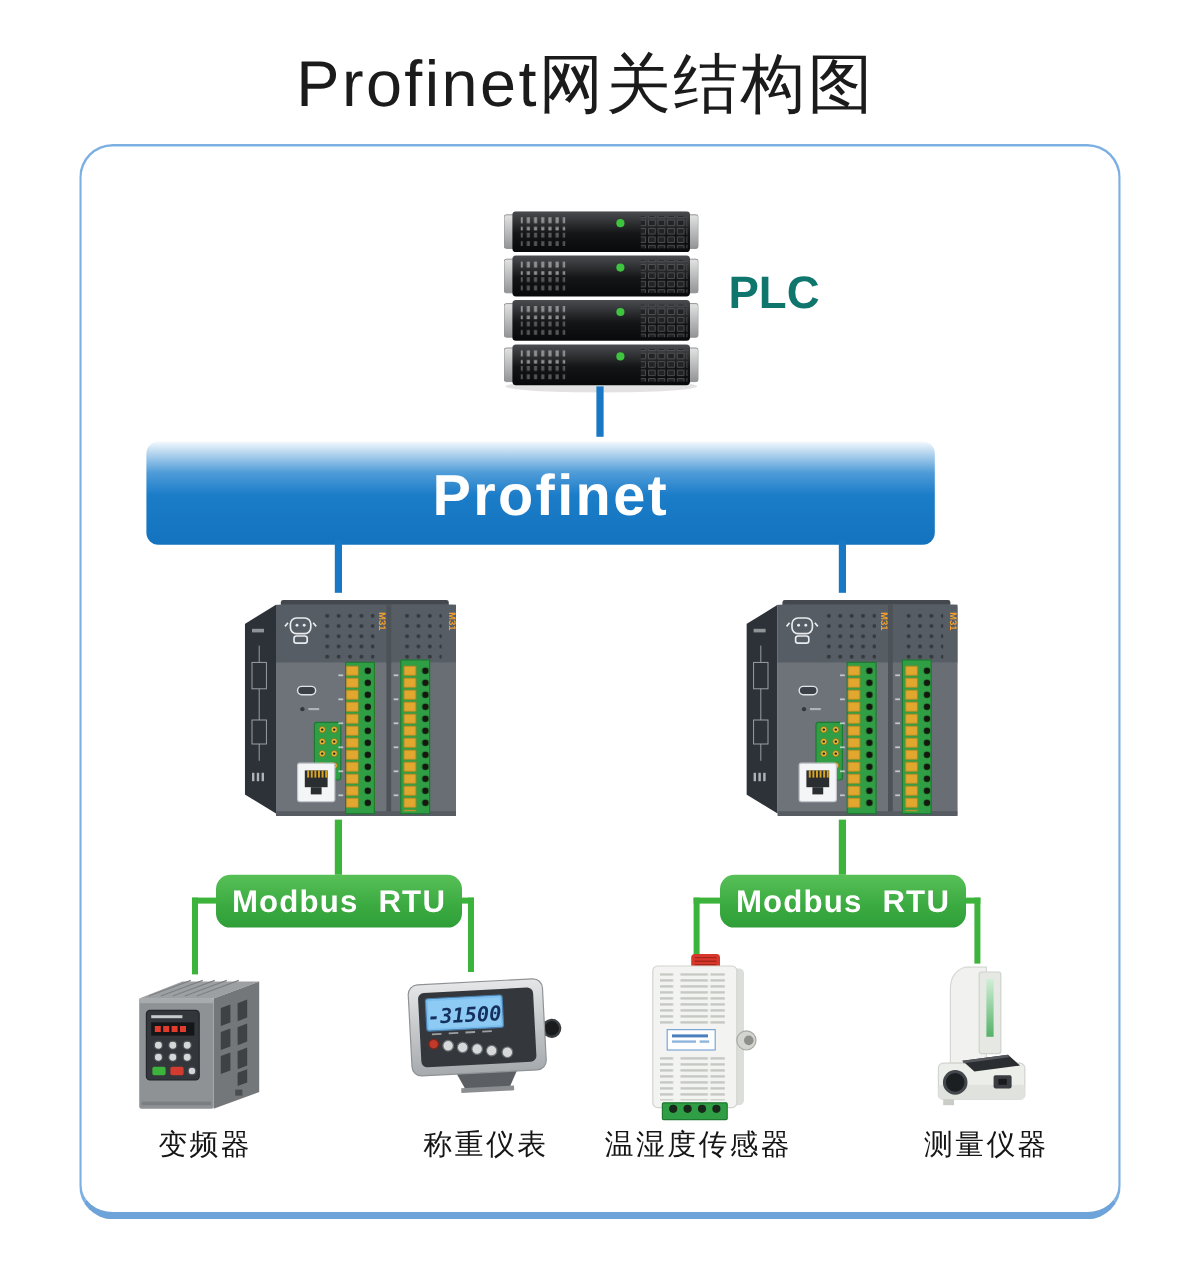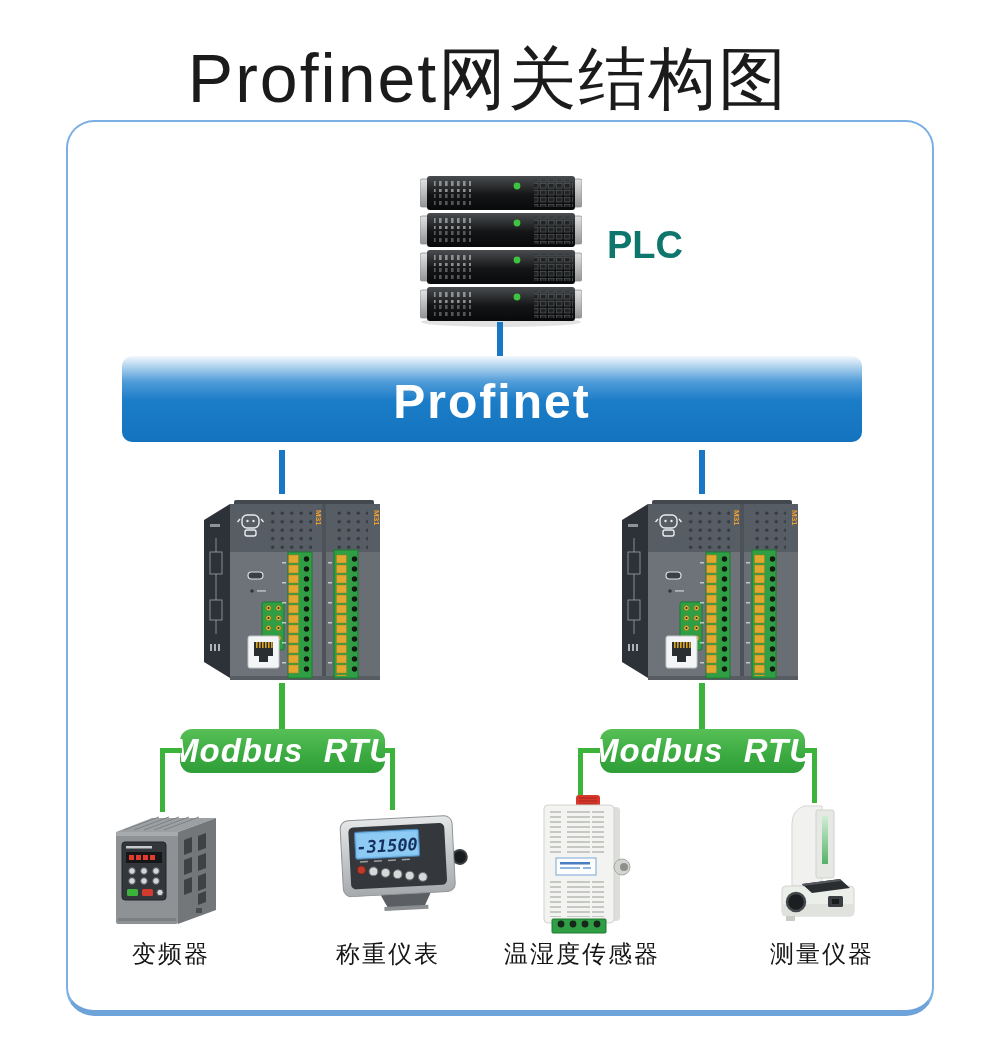--- a/index.html
+++ b/index.html
@@ -3,50 +3,50 @@
 <meta charset="utf-8">
 <style>
   html,body{margin:0;padding:0;background:#ffffff;}
   .page{
     position:relative;width:1000px;height:1060px;background:#ffffff;
     font-family:"Liberation Sans","DejaVu Sans",sans-serif;overflow:hidden;
   }
   .abs{position:absolute;}
   .title{
     position:absolute;top:34px;left:0;width:976px;text-align:center;
-    font-size:68px;font-weight:500;color:#1b1b1b;letter-spacing:2px;
+    font-size:54px;font-weight:500;color:#1b1b1b;letter-spacing:2px;
   }
   .frame{
     position:absolute;left:66px;top:120px;width:868px;height:896px;
     box-sizing:border-box;border:2px solid #7cb0e2;border-bottom:6px solid #6ea3d9;
     border-radius:28px;background:transparent;
   }
   .plc-label{
     position:absolute;left:607px;top:224px;font-size:38px;font-weight:700;color:#0f766e;
   }
   .profinet-bar{
-    position:absolute;left:122px;top:356px;width:740px;height:86px;border-radius:10px;
+    position:absolute;left:122px;top:368px;width:640px;height:86px;border-radius:10px;
     background:linear-gradient(180deg,#f4f9fd 0%,#bcd9f0 10%,#4f9cd8 30%,#1b7cc8 52%,#1373bf 100%);
-    display:flex;align-items:center;justify-content:center;
+    display:flex;align-items:center;justify-content:center;padding-left:17px;
   }
   .profinet-bar span{
     color:#ffffff;font-size:48px;font-weight:700;letter-spacing:2px;padding-top:4px;
   }
   .vline{position:absolute;width:6px;}
   .hseg{position:absolute;height:5px;}
   .vseg{position:absolute;width:5px;}
   .blue{background:#1878c6;}
   .green{background:#3cb43c;}
   .modbus-label{
     position:absolute;top:729px;width:205px;height:44px;border-radius:12px;
     background:linear-gradient(180deg,#57c057 0%,#3aaa40 60%,#2f9e38 100%);
     display:flex;align-items:center;justify-content:center;
   }
   .modbus-label span{
-    color:#ffffff;font-size:33px;font-weight:700;white-space:pre;letter-spacing:1px;font-style:italic;
+    color:#ffffff;font-size:26px;font-weight:700;white-space:pre;letter-spacing:1px;
   }
   .dev-label{
     position:absolute;top:938px;transform:translateX(-50%);
     font-size:24px;font-weight:500;color:#151515;letter-spacing:2px;white-space:nowrap;
   }
 </style>
 </head>
 <body>
 
 <div class="page">
@@ -457,17 +457,17 @@
     <rect x="4" y="104" width="72" height="12" rx="3" fill="#e0e2dd"></rect>
     <polygon points="24,84 62,79 72,88 34,93" fill="#2b2e31"></polygon>
     <polygon points="24,84 62,79 63,81 25,86" fill="#55585c"></polygon>
     <circle cx="18" cy="102" r="9" fill="#1c1f22" stroke="#44484c" stroke-width="2.5"></circle>
     <rect x="50" y="96" width="15" height="11" rx="1.5" fill="#3a3d41"></rect>
     <rect x="54" y="99" width="7" height="5" fill="#181a1c"></rect>
     <rect x="8" y="116" width="9" height="5" fill="#caccc8"></rect>
   </svg>
 
   <div class="dev-label" style="left:171px">变频器</div>
-  <div class="dev-label" style="left:388px">称重仪表</div>
+  <div class="dev-label" style="left:405px">称重仪表</div>
   <div class="dev-label" style="left:822px">测量仪器</div>
   <div class="dev-label" style="left:582px">温湿度传感器</div>
 
 </div>
 
 </body></html>

